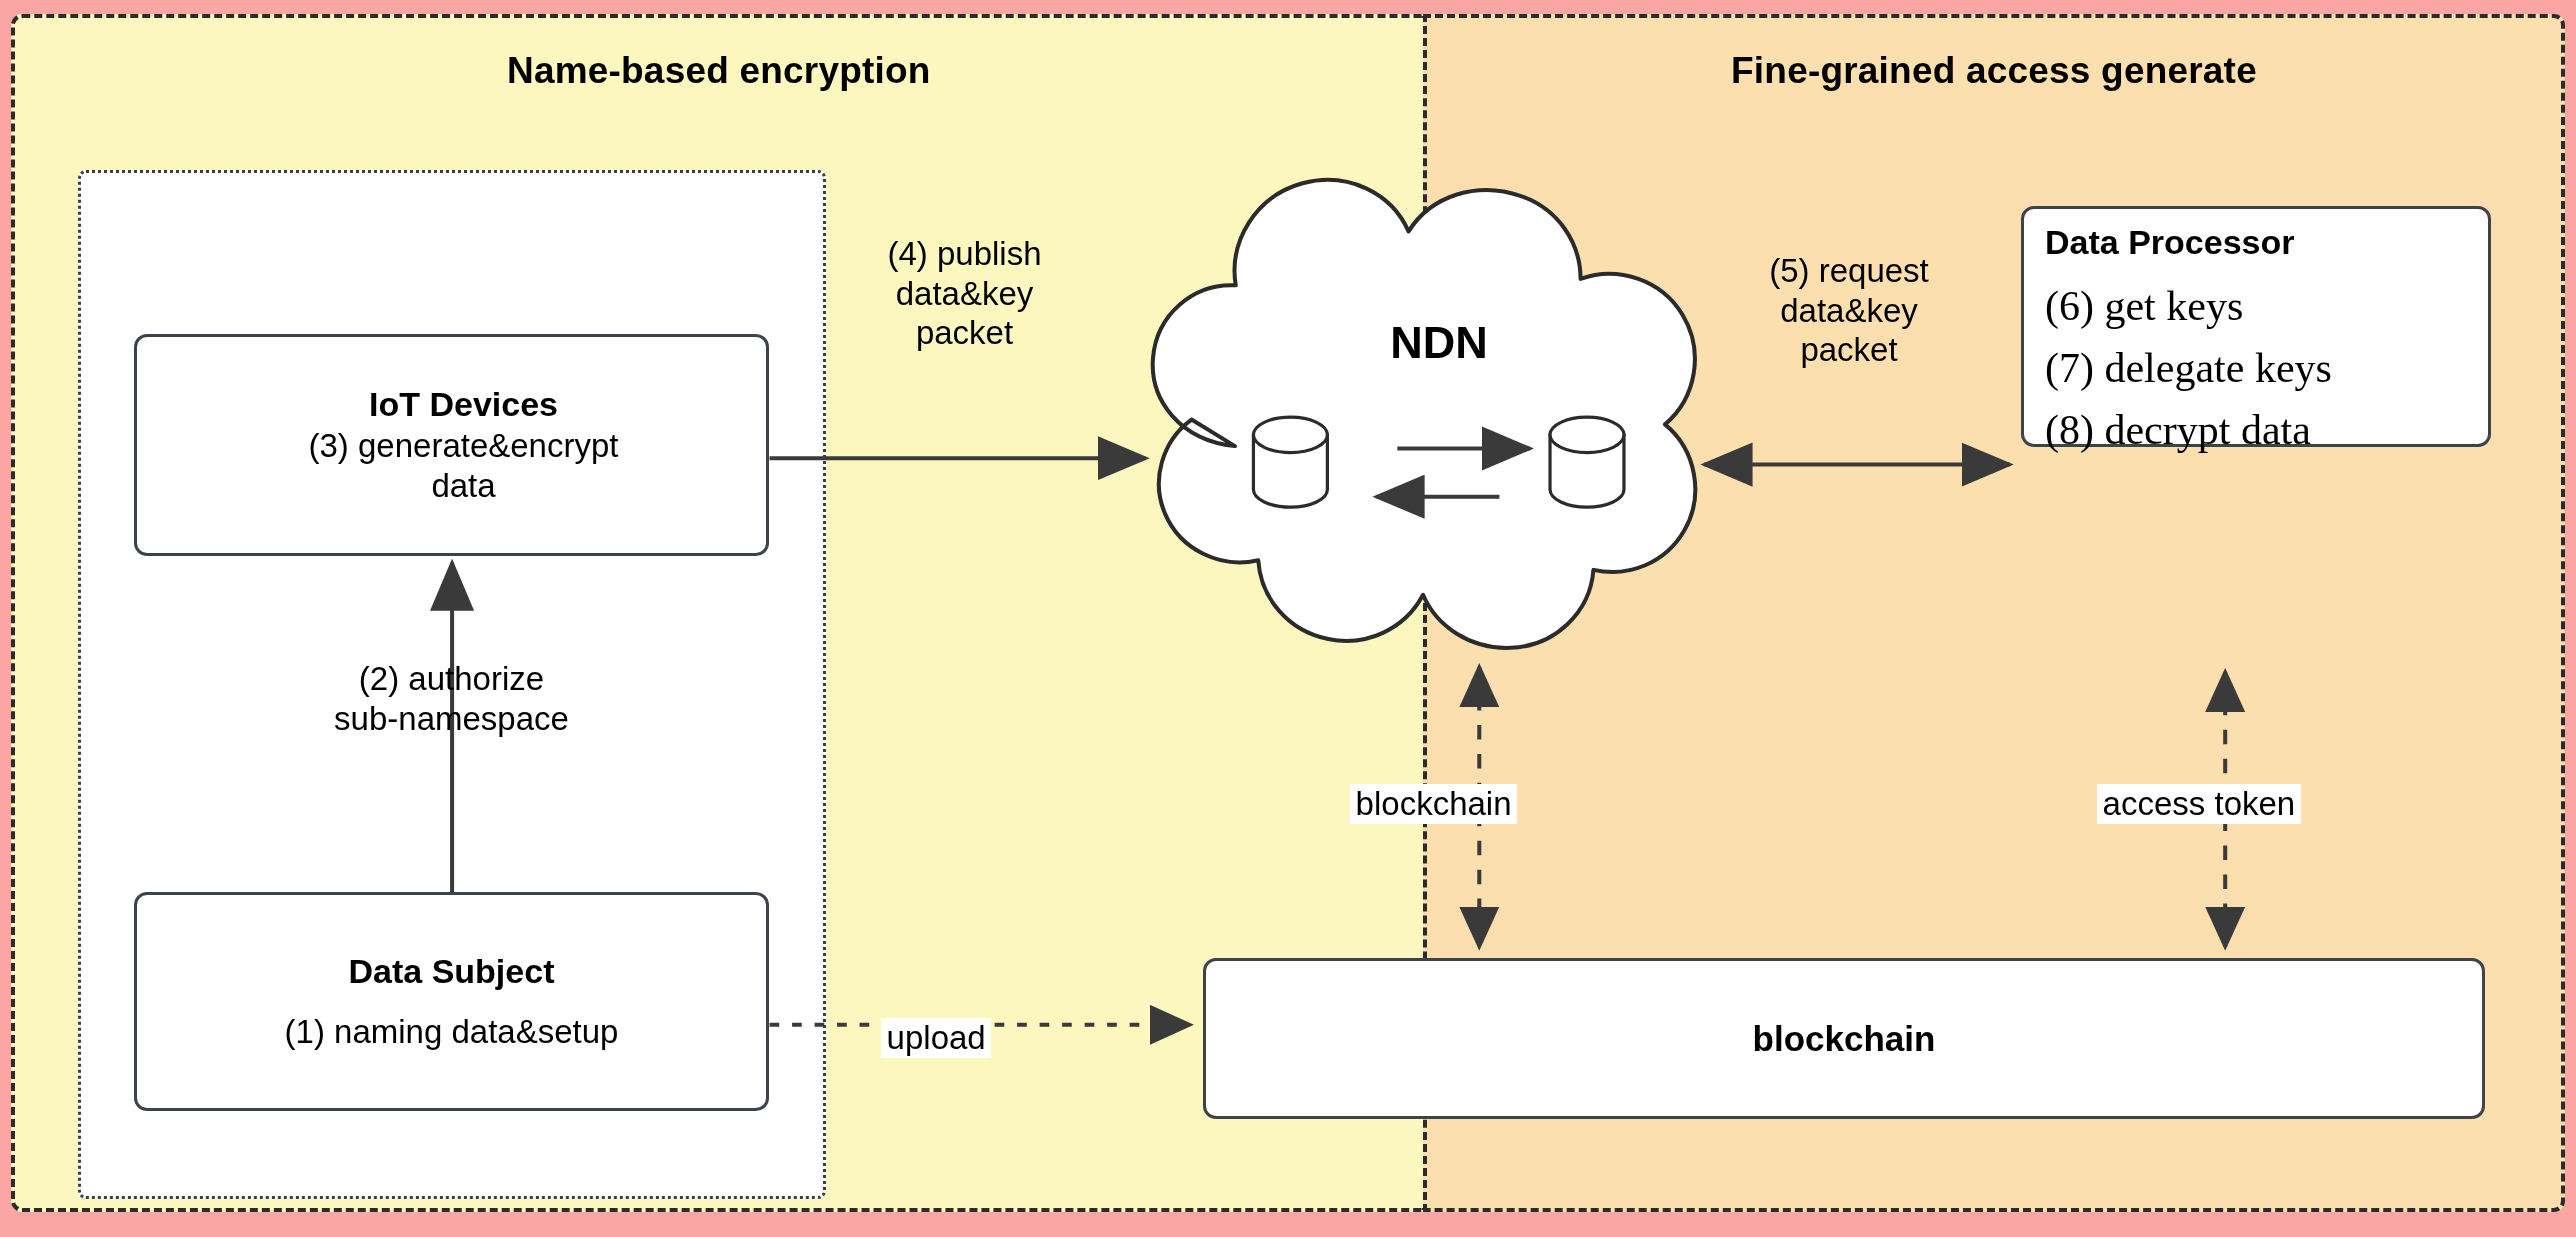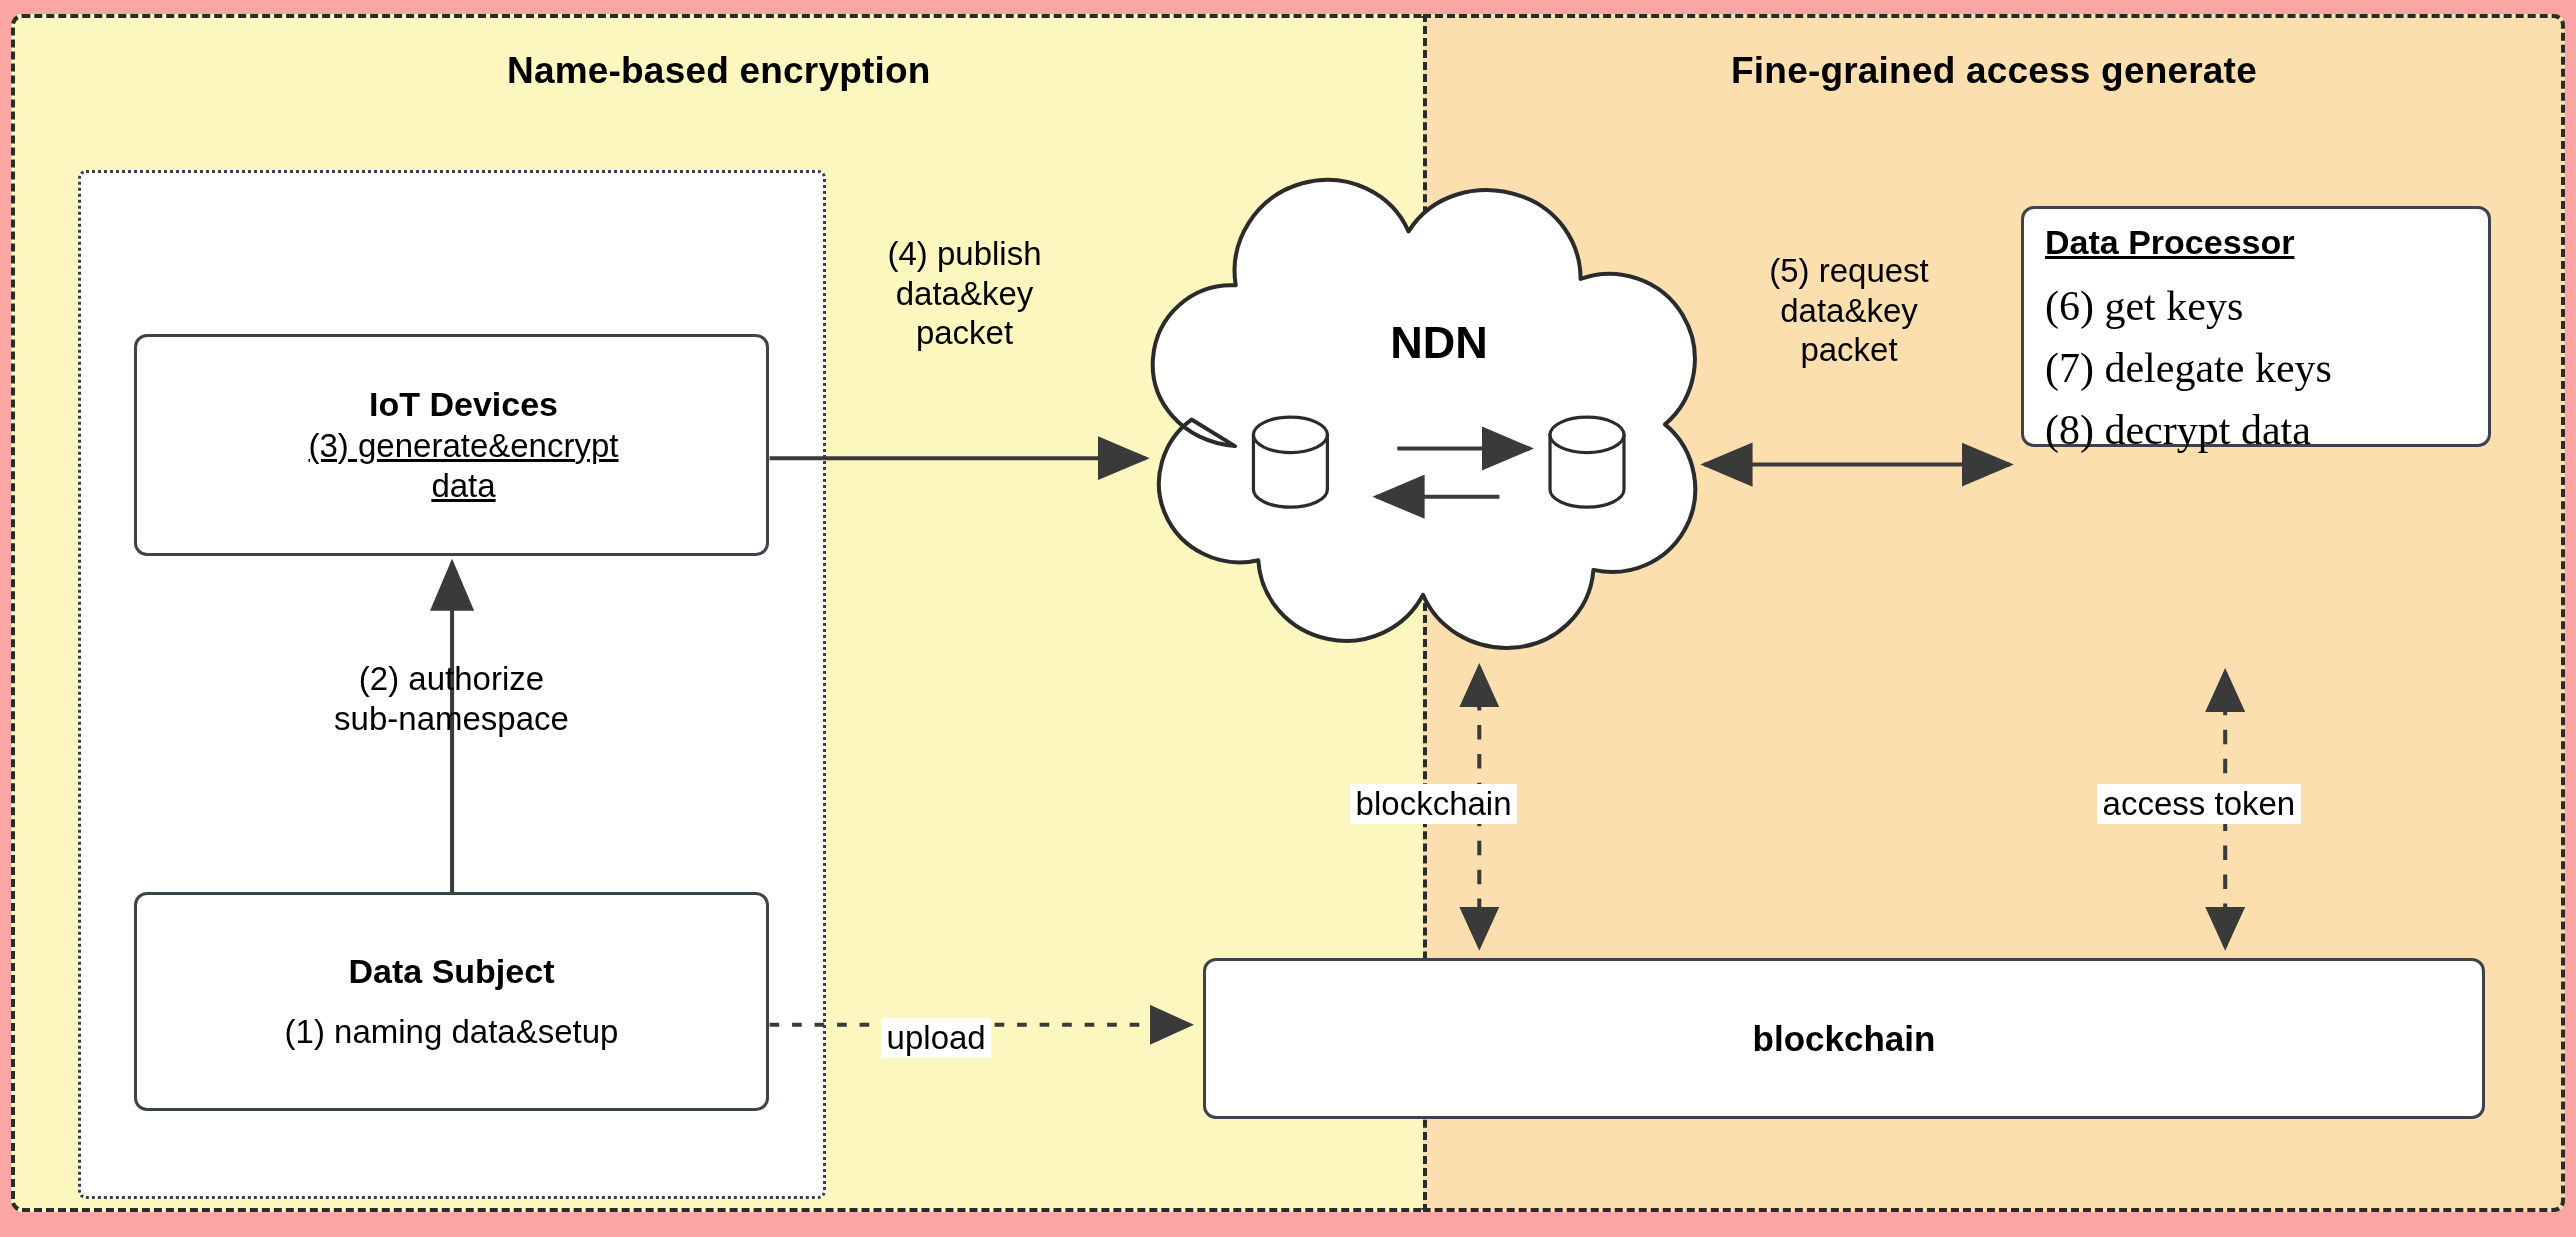--- a/index.html
+++ b/index.html
@@ -74,32 +74,32 @@
   }
   .node .node-line{
     font-size:33px;
     font-weight:normal;
     line-height:1.22;
     text-align:center;
   }
 
   #iot-box{left:134px; top:334px; width:635px; height:222px;padding-left:24px;}
   #iot-box .node-title{margin-bottom:1.6px;}
-  #iot-box .node-line{padding:0 8px;text-decoration:underline;}
+  #iot-box .node-line{padding:0 8px;}
 
   #subject-box{left:134px; top:892px; width:635px; height:219px;}
   #subject-box .node-title{margin-bottom:21px;}
 
   #processor-box{
     left:2021px; top:206px; width:470px; height:241px;
     align-items:flex-start;
     padding:13px 0 13px 21px;
     justify-content:flex-start;
   }
-  #processor-box .node-title{font-size:34px;text-align:left;margin-bottom:13px;text-decoration:underline;}
+  #processor-box .node-title{font-size:34px;text-align:left;margin-bottom:13px;}
   #processor-box .node-line{font-size:42px;text-align:left;line-height:1.48;font-family:Liberation Serif, serif;}
 
   #blockchain-box{left:1203px; top:958px; width:1282px; height:161px;}
   #blockchain-box .node-title{font-size:35px;}
 
   
   .caption{
     position:absolute;
     font-size:33px;
     color:#000;

